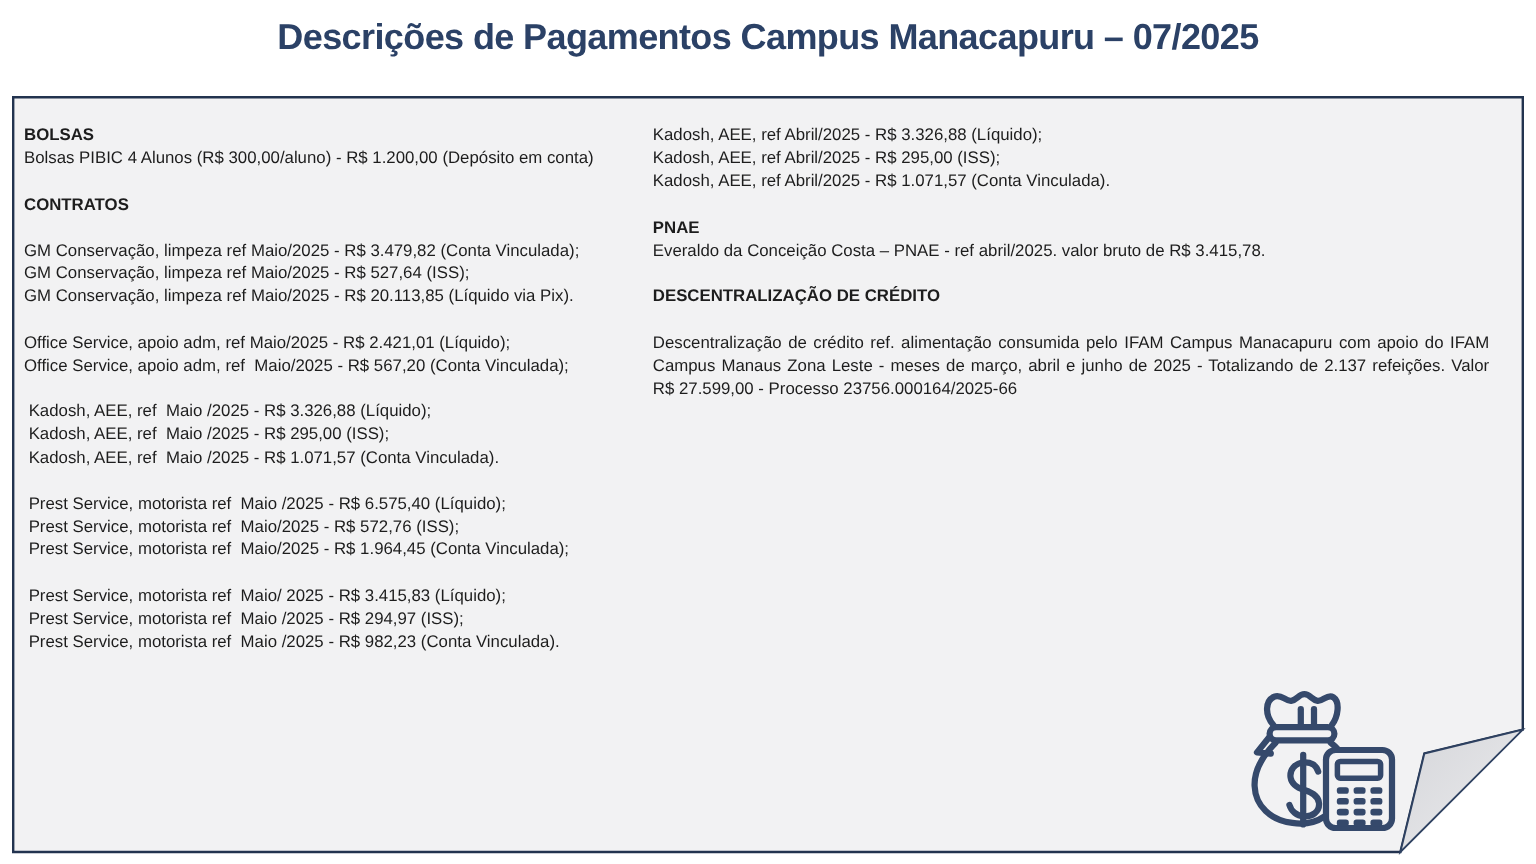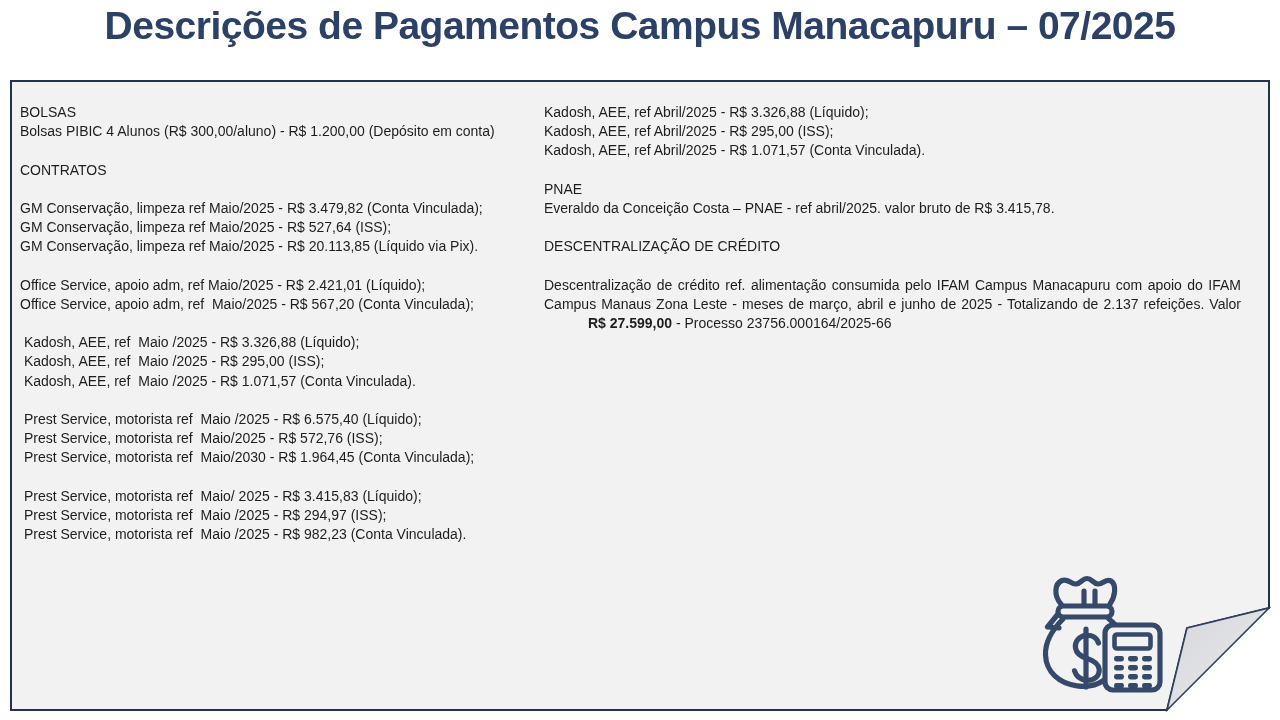--- a/index.html
+++ b/index.html
@@ -6,24 +6,24 @@
   html, body {
     margin: 0; padding: 0;
     width: 1280px; height: 720px;
     background: #ffffff;
     font-family: "Liberation Sans", sans-serif;
     overflow: hidden;
     position: relative;
   }
   .title {
     position: absolute;
-    top: 4px; left: 0;
+    top: 15px; left: 0;
     width: 1280px;
     text-align: center;
-    font-size: 39px;
+    font-size: 30px;
     font-weight: 700;
     letter-spacing: -0.5px;
     color: #2b4166;
   }
   .page-shape {
     position: absolute;
     left: 0; top: 0;
   }
   .col {
     position: absolute;
@@ -31,21 +31,21 @@
     color: #1d1d1d;
     font-size: 14px;
   }
   .col-left  { left: 20px;  width: 532px; }
   .col-right { left: 544px; width: 697px; }
   .line {
     height: 19.2px;
     line-height: 19.2px;
     white-space: pre;
   }
-  .line.bold { font-weight: 400; }
+  .line.bold { font-weight: 700; }
   .para {
     margin: 0;
     text-align: justify;
     line-height: 19.2px;
     font-size: 14px;
     color: #1d1d1d;
   }
   .money-icon {
     position: absolute;
     left: 1042px; top: 572px;
@@ -79,40 +79,40 @@
     <div class="line">&nbsp;</div>
     <div class="line">Office Service, apoio adm, ref Maio/2025 - R$ 2.421,01 (Líquido);</div>
     <div class="line">Office Service, apoio adm, ref  Maio/2025 - R$ 567,20 (Conta Vinculada);</div>
     <div class="line">&nbsp;</div>
     <div class="line"> Kadosh, AEE, ref  Maio /2025 - R$ 3.326,88 (Líquido);</div>
     <div class="line"> Kadosh, AEE, ref  Maio /2025 - R$ 295,00 (ISS);</div>
     <div class="line"> Kadosh, AEE, ref  Maio /2025 - R$ 1.071,57 (Conta Vinculada).</div>
     <div class="line">&nbsp;</div>
     <div class="line"> Prest Service, motorista ref  Maio /2025 - R$ 6.575,40 (Líquido);</div>
     <div class="line"> Prest Service, motorista ref  Maio/2025 - R$ 572,76 (ISS);</div>
-    <div class="line"> Prest Service, motorista ref  Maio/2030 - R$ 1.964,45 (Conta Vinculada);</div>
+    <div class="line"> Prest Service, motorista ref  Maio/2025 - R$ 1.964,45 (Conta Vinculada);</div>
     <div class="line">&nbsp;</div>
     <div class="line"> Prest Service, motorista ref  Maio/ 2025 - R$ 3.415,83 (Líquido);</div>
     <div class="line"> Prest Service, motorista ref  Maio /2025 - R$ 294,97 (ISS);</div>
     <div class="line"> Prest Service, motorista ref  Maio /2025 - R$ 982,23 (Conta Vinculada).</div>
   </div>
 
 <div class="col col-right">
   <div>
       <div class="line">Kadosh, AEE, ref Abril/2025 - R$ 3.326,88 (Líquido);</div>
       <div class="line">Kadosh, AEE, ref Abril/2025 - R$ 295,00 (ISS);</div>
       <div class="line">Kadosh, AEE, ref Abril/2025 - R$ 1.071,57 (Conta Vinculada).</div>
       <div class="line">&nbsp;</div>
       <div class="line bold">PNAE</div>
       <div class="line">Everaldo da Conceição Costa – PNAE - ref abril/2025. valor bruto de R$ 3.415,78.</div>
       <div class="line">&nbsp;</div>
       <div class="line bold">DESCENTRALIZAÇÃO DE CRÉDITO</div>
       <div class="line">&nbsp;</div>
     </div>
-  <p class="para"><span>Descentralização de crédito ref. alimentação consumida pelo IFAM Campus Manacapuru com apoio do IFAM Campus Manaus Zona Leste - meses de março, abril e junho de 2025 - Totalizando de </span><span style="font-weight: 400;">2.137 refeições</span><span>.  Valor </span><span style="font-weight: 700; margin-left: 44px;">R$ 27.599,00</span><span> - Processo 23756.000164/2025-66</span></p>
+  <p class="para"><span>Descentralização de crédito ref. alimentação consumida pelo IFAM Campus Manacapuru com apoio do IFAM Campus Manaus Zona Leste - meses de março, abril e junho de 2025 - Totalizando de </span><span style="font-weight: 400;">2.137 refeições</span><span>.  Valor </span><span style="font-weight: 400;">R$ 27.599,00</span><span> - Processo 23756.000164/2025-66</span></p>
 </div>
 
 <svg class="money-icon" width="124" height="130" viewBox="0 0 124 130">
   <g fill="none" stroke="#35496b" stroke-width="5.2" stroke-linecap="round" stroke-linejoin="round">
 
     <g>
       <path d="M19,32 C12,24 12,12 20,8.5 C26,6 29,12.5 34,12 C39,11.5 40,6.5 45,6.5 C50,6.5 51,11.5 56,12 C61,12.5 64,6 69,9 C75,13 73,25 68,32"></path>
       <path d="M42,19 L42,32"></path>
       <path d="M53,19 L53,32"></path>
 

